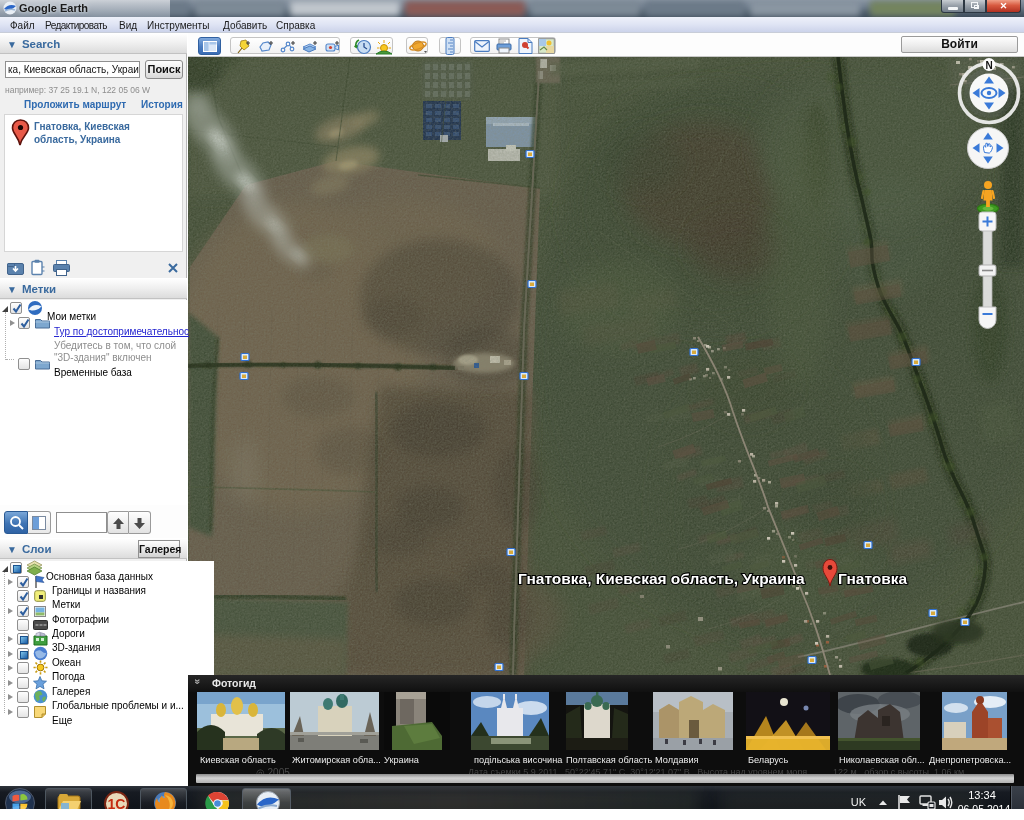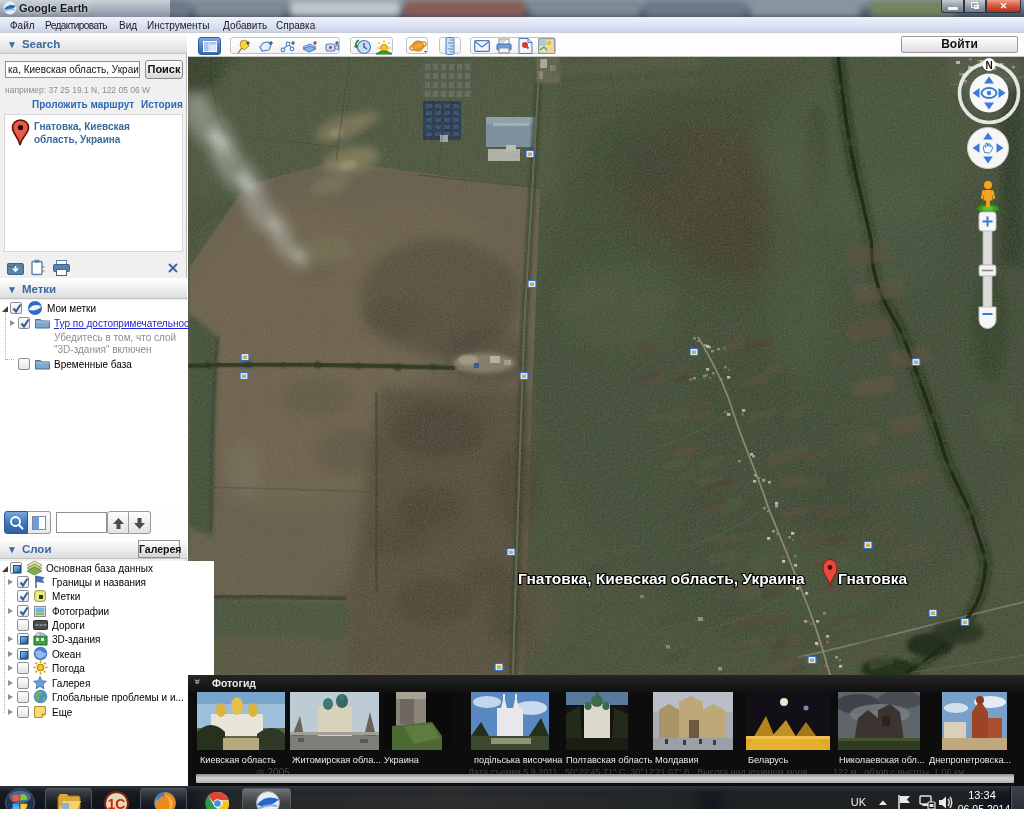--- a/index.html
+++ b/index.html
@@ -46,21 +46,21 @@
 #mheadw { top:245px; }
 #mtree { position:absolute; left:0; top:267px; width:187px; height:205px; background:#fff; font-size:10px; color:#000; }
 #mtree .row { position:absolute; left:0; width:187px; height:14px; line-height:14px; white-space:nowrap; }
 .cb { position:absolute; width:12px; height:12px; background:linear-gradient(180deg,#fefefe,#e4e4e4); border:1px solid #8f8f8f; border-radius:2px; }
 .cb svg { position:absolute; left:0; top:0; }
 .cbp::after { content:""; position:absolute; left:2px; top:2px; width:6px; height:6px;
   background:linear-gradient(135deg,#7ec3e8,#1f60a8); border:1px solid #18528f; }
 .expo { position:absolute; width:0; height:0; border-top:3.5px solid transparent; border-bottom:3.5px solid transparent; border-left:5px solid #909090; }
 .graytxt { color:#8d8d8d; }
 .ticon { position:absolute; }
-.rowtxt { position:absolute; top:0; }
+.rowtxt { position:absolute; top:8px; }
 
 #findrow { position:absolute; left:0; top:472px; width:187px; height:33px; background:#fdfdfd; }
 #layhead { top:505px; }
 #galbtn { position:absolute; right:6px; top:507px; width:42px; height:18px;
   background:linear-gradient(180deg,#fdfdfd,#e8e8e8 55%,#d2d2d2 100%); border:1px solid #909090; border-radius:0;
   font-size:10.5px; font-weight:bold; color:#111; text-align:center; line-height:16px; }
 #ltree { position:absolute; left:0; top:528px; width:214px; height:225px; background:#fff; font-size:10px; color:#000; }
 #ltree .row { position:absolute; left:0; width:187px; height:14px; line-height:14px; white-space:nowrap; }
 
 
@@ -701,21 +701,21 @@
     <div class="winbtn" style="right:3px;width:35px;background:linear-gradient(180deg,#f0a088,#d85a40 45%,#b03020);border-bottom-right-radius:3px;">
         <span style="margin-top:1px">✕</span>
       </div>
   </div>
 
   <div id="sidebar">
     <div class="phead" style="top:0"><span class="tri">▼</span>Search</div>
     <div id="searchinput">ка, Киевская область, Украина</div>
     <div id="searchbtn">Поиск</div>
     <div id="hint">например:  37 25 19.1 N,  122 05 06 W</div>
-    <div class="slink" style="left:32px">Проложить маршрут</div>
+    <div class="slink" style="left:24px">Проложить маршрут</div>
     <div class="slink" style="left:141px">История</div>
     <div id="resultbox">
       <svg class="abs" style="left:6px;top:4px" width="19" height="28" viewBox="0 0 19 28">
         <path d="M9.5 1 C4.5 1 1.5 4.5 1.5 9 C1.5 14.5 7 17 9 26 C11 17 17.5 14.5 17.5 9 C17.5 4.5 14.5 1 9.5 1 Z" fill="#e85948" stroke="#5c120c" stroke-width="1.6"></path>
         <circle cx="9.5" cy="8.5" r="2.6" fill="#190402"></circle>
       </svg>
       <div class="rtxt">Гнатовка, Киевская<br>область, Украина</div>
     </div>
     <div class="actrow">
       <svg class="abs" style="left:7px;top:6px" width="17" height="15" viewBox="0 0 17 15">

